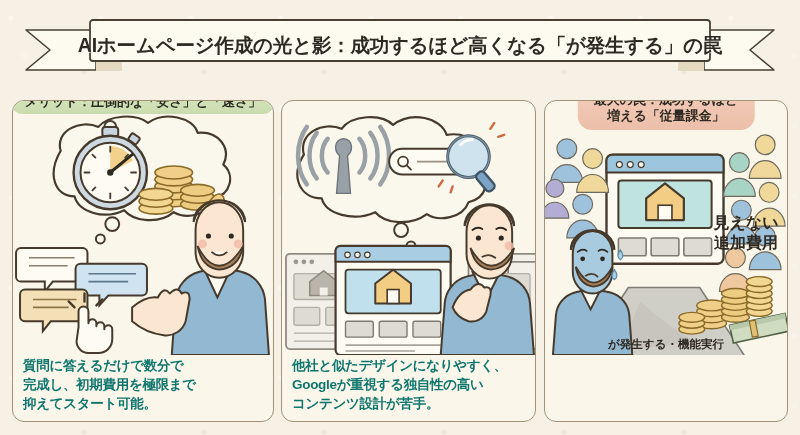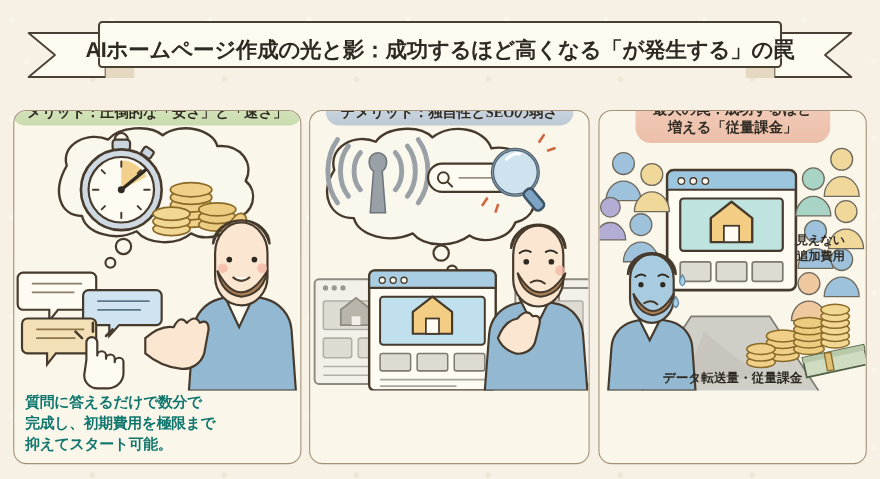--- a/index.html
+++ b/index.html
@@ -43,38 +43,37 @@
   #panel1{left:12px;width:262px;}
   #panel2{left:281px;width:255px;}
   #panel3{left:544px;width:244px;}
 
   .panel-head{
     position:absolute;top:-11px;left:50%;transform:translateX(-50%);
     padding:4px 14px;border-radius:14px;
     font-size:13px;font-weight:bold;white-space:nowrap;
     line-height:1.25;text-align:center;z-index:5;
     color:#2f2a22;
-    font-family:Liberation Serif, serif;
   }
   #head1{background:linear-gradient(180deg,#d9e7c2,#c9dcae);}
   #head2{background:linear-gradient(180deg,#cfd9e2,#bdcad6);}
   #head3{background:linear-gradient(180deg,#f3cdbb,#ecbfa9);top:-14px;padding:5px 16px;}
 
   .caption{
     position:absolute;left:10px;right:8px;bottom:8px;
     font-size:13.5px;font-weight:bold;line-height:1.42;
     color:#0f766e;letter-spacing:-.3px;
   }
 
   .art{position:absolute;left:0;right:0;top:12px;bottom:66px;}
   .art svg{display:block;width:100%;height:100%;}
 
   
   .p3-label{
-    position:absolute;font-size:11px;font-weight:bold;color:#2e2a22;
+    position:absolute;font-size:16px;font-weight:bold;color:#2e2a22;
     line-height:1.25;text-align:center;z-index:6;
   }
   #p3-hidden{right:4px;top:112px;width:74px;}
   #p3-transfer{left:0;right:0;top:236px;font-size:11.5px;}
 </style>
 </head>
 <body>
 
 <div class="paper-noise"></div>
 
@@ -185,21 +184,20 @@
 
         <path d="M120 196 q14 -12 26 -10 q6 -12 12 -4 q8 -8 12 0 q8 -4 8 6 l-4 22 a20 20 0 0 1 -22 14 q-18 -2 -32 -14 z" fill="#fbe6d2" stroke="#463a2c" stroke-width="2" stroke-linejoin="round"></path>
       </g>
     </svg>
   </div>
 
   <div class="caption">質問に答えるだけで数分で<br>完成し、初期費用を極限まで<br>抑えてスタート可能。</div>
 </div>
 
 <div class="panel" id="panel2">
-  <div class="panel-head" id="head2">デメリット：独自性とSEOの弱さ</div>
 
   <div class="art">
     <svg viewBox="0 0 255 244" preserveAspectRatio="xMidYMid meet">
 
       <g stroke="#463a2c" stroke-width="2.2" fill="#faf7ec" stroke-linejoin="round">
         <path d="M22 42 C16 20 42 8 60 16 C70 2 100 0 112 12 C130 -2 160 4 166 22
                  C192 18 206 38 198 56 C212 66 206 86 188 90 C182 106 158 110 146 102
                  C130 114 104 112 94 100 C72 110 44 102 40 86 C18 86 8 64 22 42 Z"></path>
       </g>
       <circle cx="120" cy="118" r="7" fill="#faf7ec" stroke="#463a2c" stroke-width="2"></circle>
@@ -296,20 +294,21 @@
         <circle cx="198" cy="126" r="2.6" fill="#2e2a22"></circle>
           <circle cx="221" cy="126" r="2.6" fill="#2e2a22"></circle>
         <circle cx="229" cy="134" r="4.5" fill="#f3b9a6" opacity=".8"></circle>
         <path d="M202 145 q7 -4 13 1" fill="none" stroke="#463a2c" stroke-width="1.8" stroke-linecap="round"></path>
 
         <path d="M172 196 q6 -16 18 -18 q8 -10 14 -2 q8 -2 6 8 l-4 16 a16 16 0 0 1 -18 10 q-12 -4 -16 -14 z" fill="#fbe6d2" stroke="#463a2c" stroke-width="2" stroke-linejoin="round"></path>
       </g>
     </svg>
   </div>
 
+  <div class="caption">他社と似たデザインになりやすく、<br>Googleが重視する独自性の高い<br>コンテンツ設計が苦手。</div>
 </div>
 
 <div class="panel" id="panel3">
   <div class="panel-head" id="head3">最大の罠：成功するほど<br>増える「従量課金」</div>
 
   <div class="art">
     <svg viewBox="0 0 244 244" preserveAspectRatio="xMidYMid meet">
 
       <path d="M84 176 h72 l46 70 h-164 z" fill="#cfcec7" stroke="#7f7c73" stroke-width="1.6"></path>
       <path d="M96 190 q24 22 54 40 q-40 8 -74 8 z" fill="#c3c2ba" opacity=".7"></path>
@@ -425,15 +424,15 @@
       </g>
       <g>
         <path d="M186 214 l56 -12 l4 18 l-56 12 z" fill="#cfdcc2" stroke="#4f6046" stroke-width="1.6"></path>
         <path d="M186 214 l56 -12 l1 5 l-56 12 z" fill="#b8c9a9" stroke="none"></path>
         <path d="M206 210 l6 -1 l3 16 l-6 1 z" fill="#e0c075" stroke="#8a6a28" stroke-width="1.2"></path>
       </g>
     </svg>
   </div>
 
   <div class="p3-label" id="p3-hidden">見えない<br>追加費用</div>
-  <div class="p3-label" id="p3-transfer">データ転送量・従量課金</div>
+  <div class="p3-label" id="p3-transfer">が発生する・機能実行</div>
 
 </div>
 
 </body></html>

